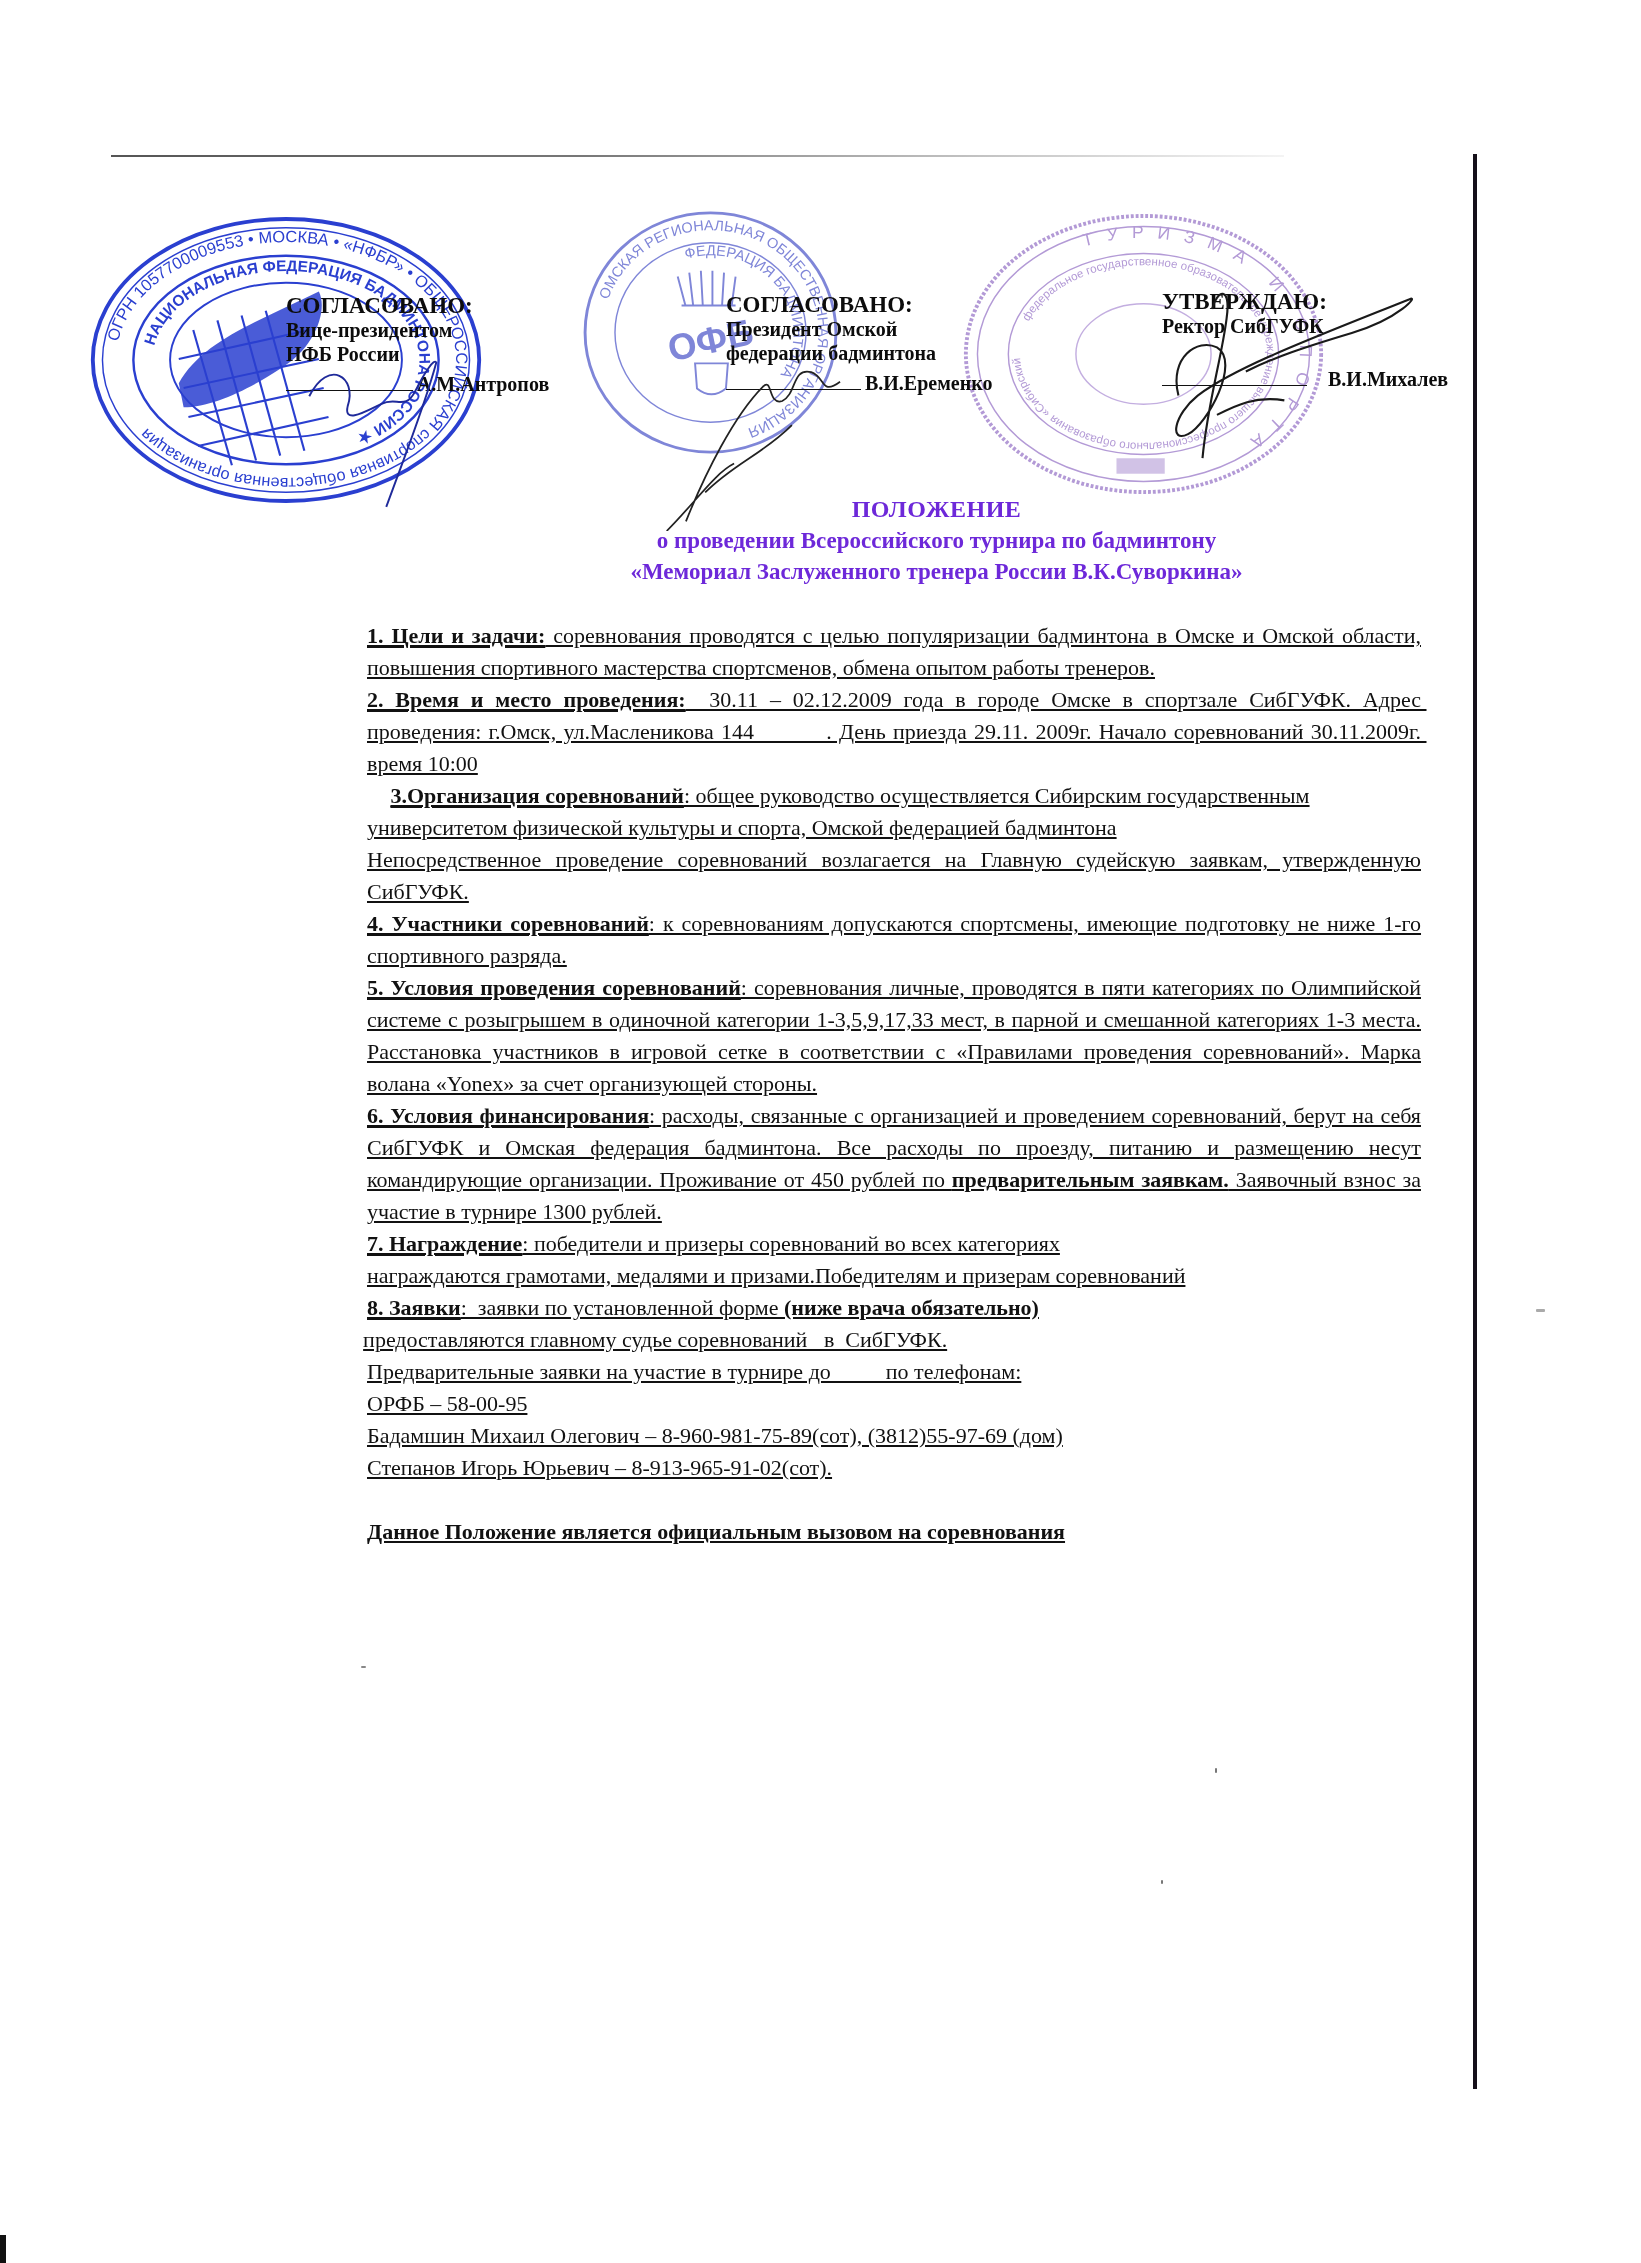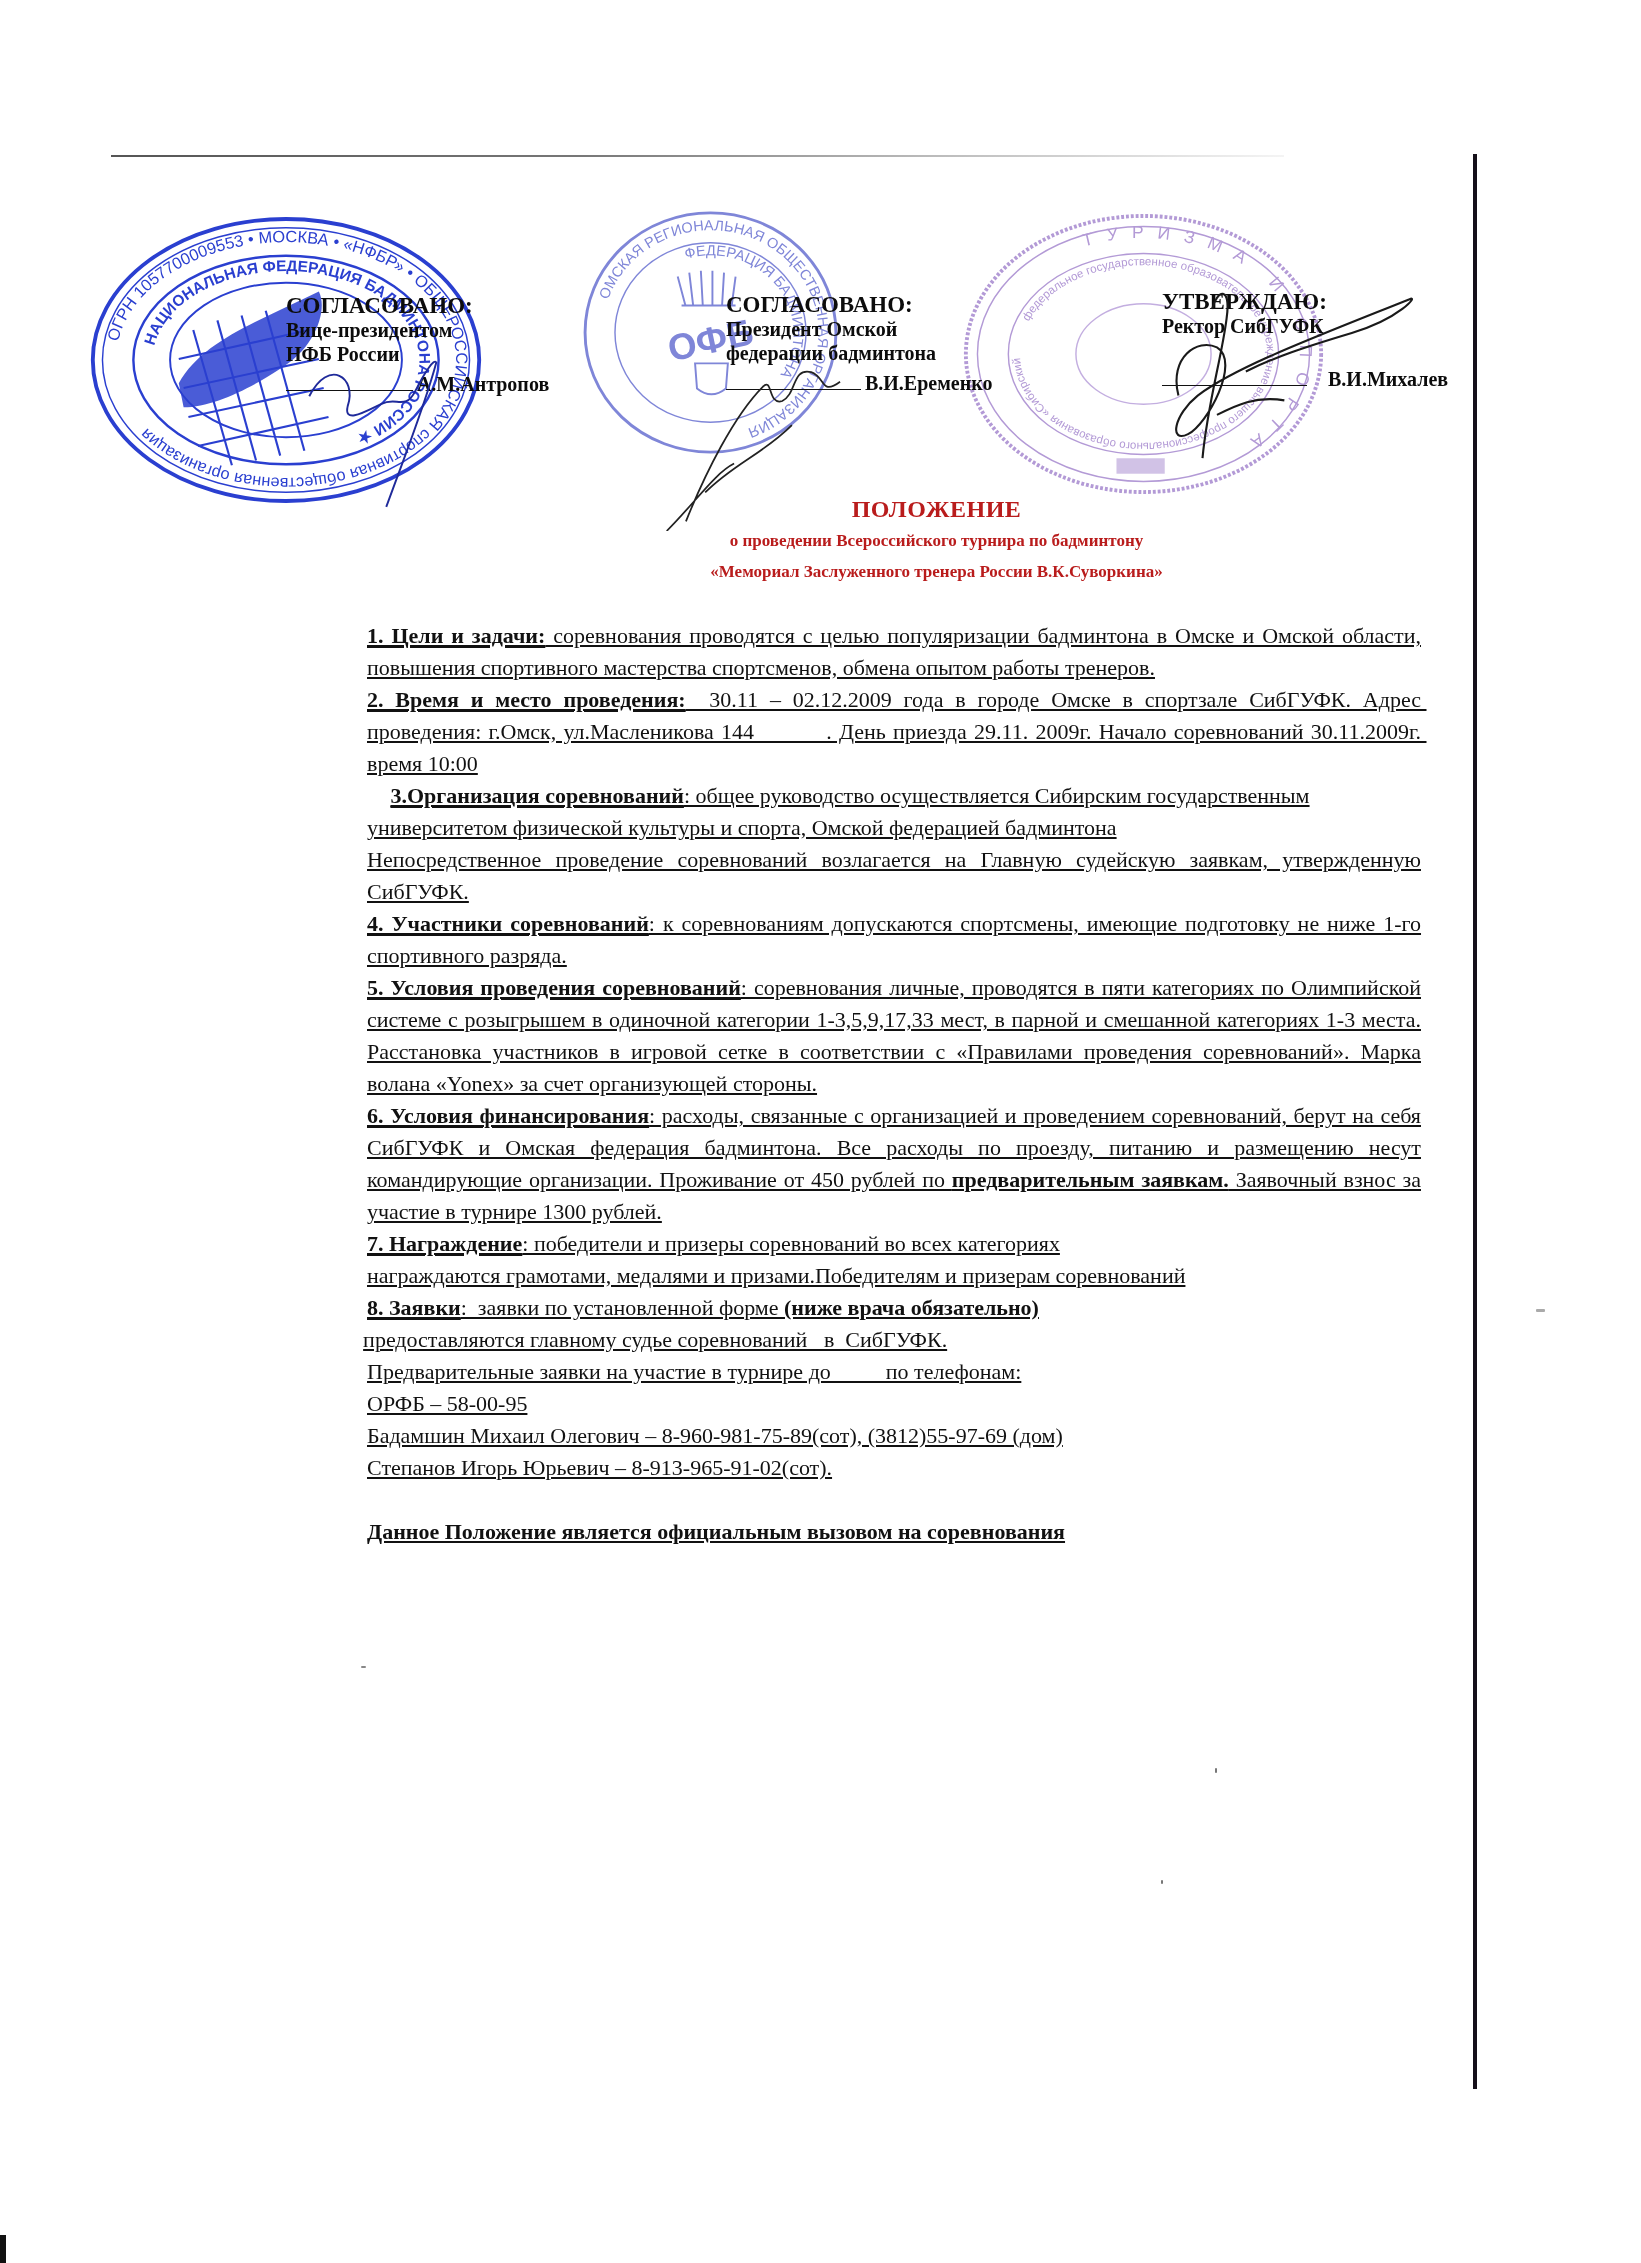--- a/index.html
+++ b/index.html
@@ -35,24 +35,24 @@
   .sig .sign-row { white-space: nowrap; margin-top: 5.8px; }
   .sig .sign-blank {
     display: inline-block; border-bottom: 1.4px solid #111; vertical-align: baseline;
     margin-right: 3.9px;
   }
   .scribble { position: absolute; z-index: 4; pointer-events: none; }
 
   
   .title-block {
     position: absolute; left: 406px; top: 494px; width: 1062px; text-align: center;
-    font-weight: bold; color: #b91c1c;
+    font-weight: bold; color: #6d28d9;
   }
   .title-block .t1 { font-size: 24px; line-height: 31px; letter-spacing: 0.5px; }
-  .title-block .t2 { font-size: 17px; line-height: 31px; }
+  .title-block .t2 { font-size: 23px; line-height: 31px; }
 
   
   .body-text {
     position: absolute; left: 367px; top: 620px; width: 1054px;
     font-size: 22px; line-height: 32px; color: #111; text-decoration: underline;
   }
   .para { margin: 0; text-align: justify; text-align-last: left; }
   .para.left { text-align: center; }
   .sec-head { font-weight: bold; text-decoration: underline; text-decoration-thickness: 1.9px; text-underline-offset: 2.9px; }
   .b { font-weight: bold; }

